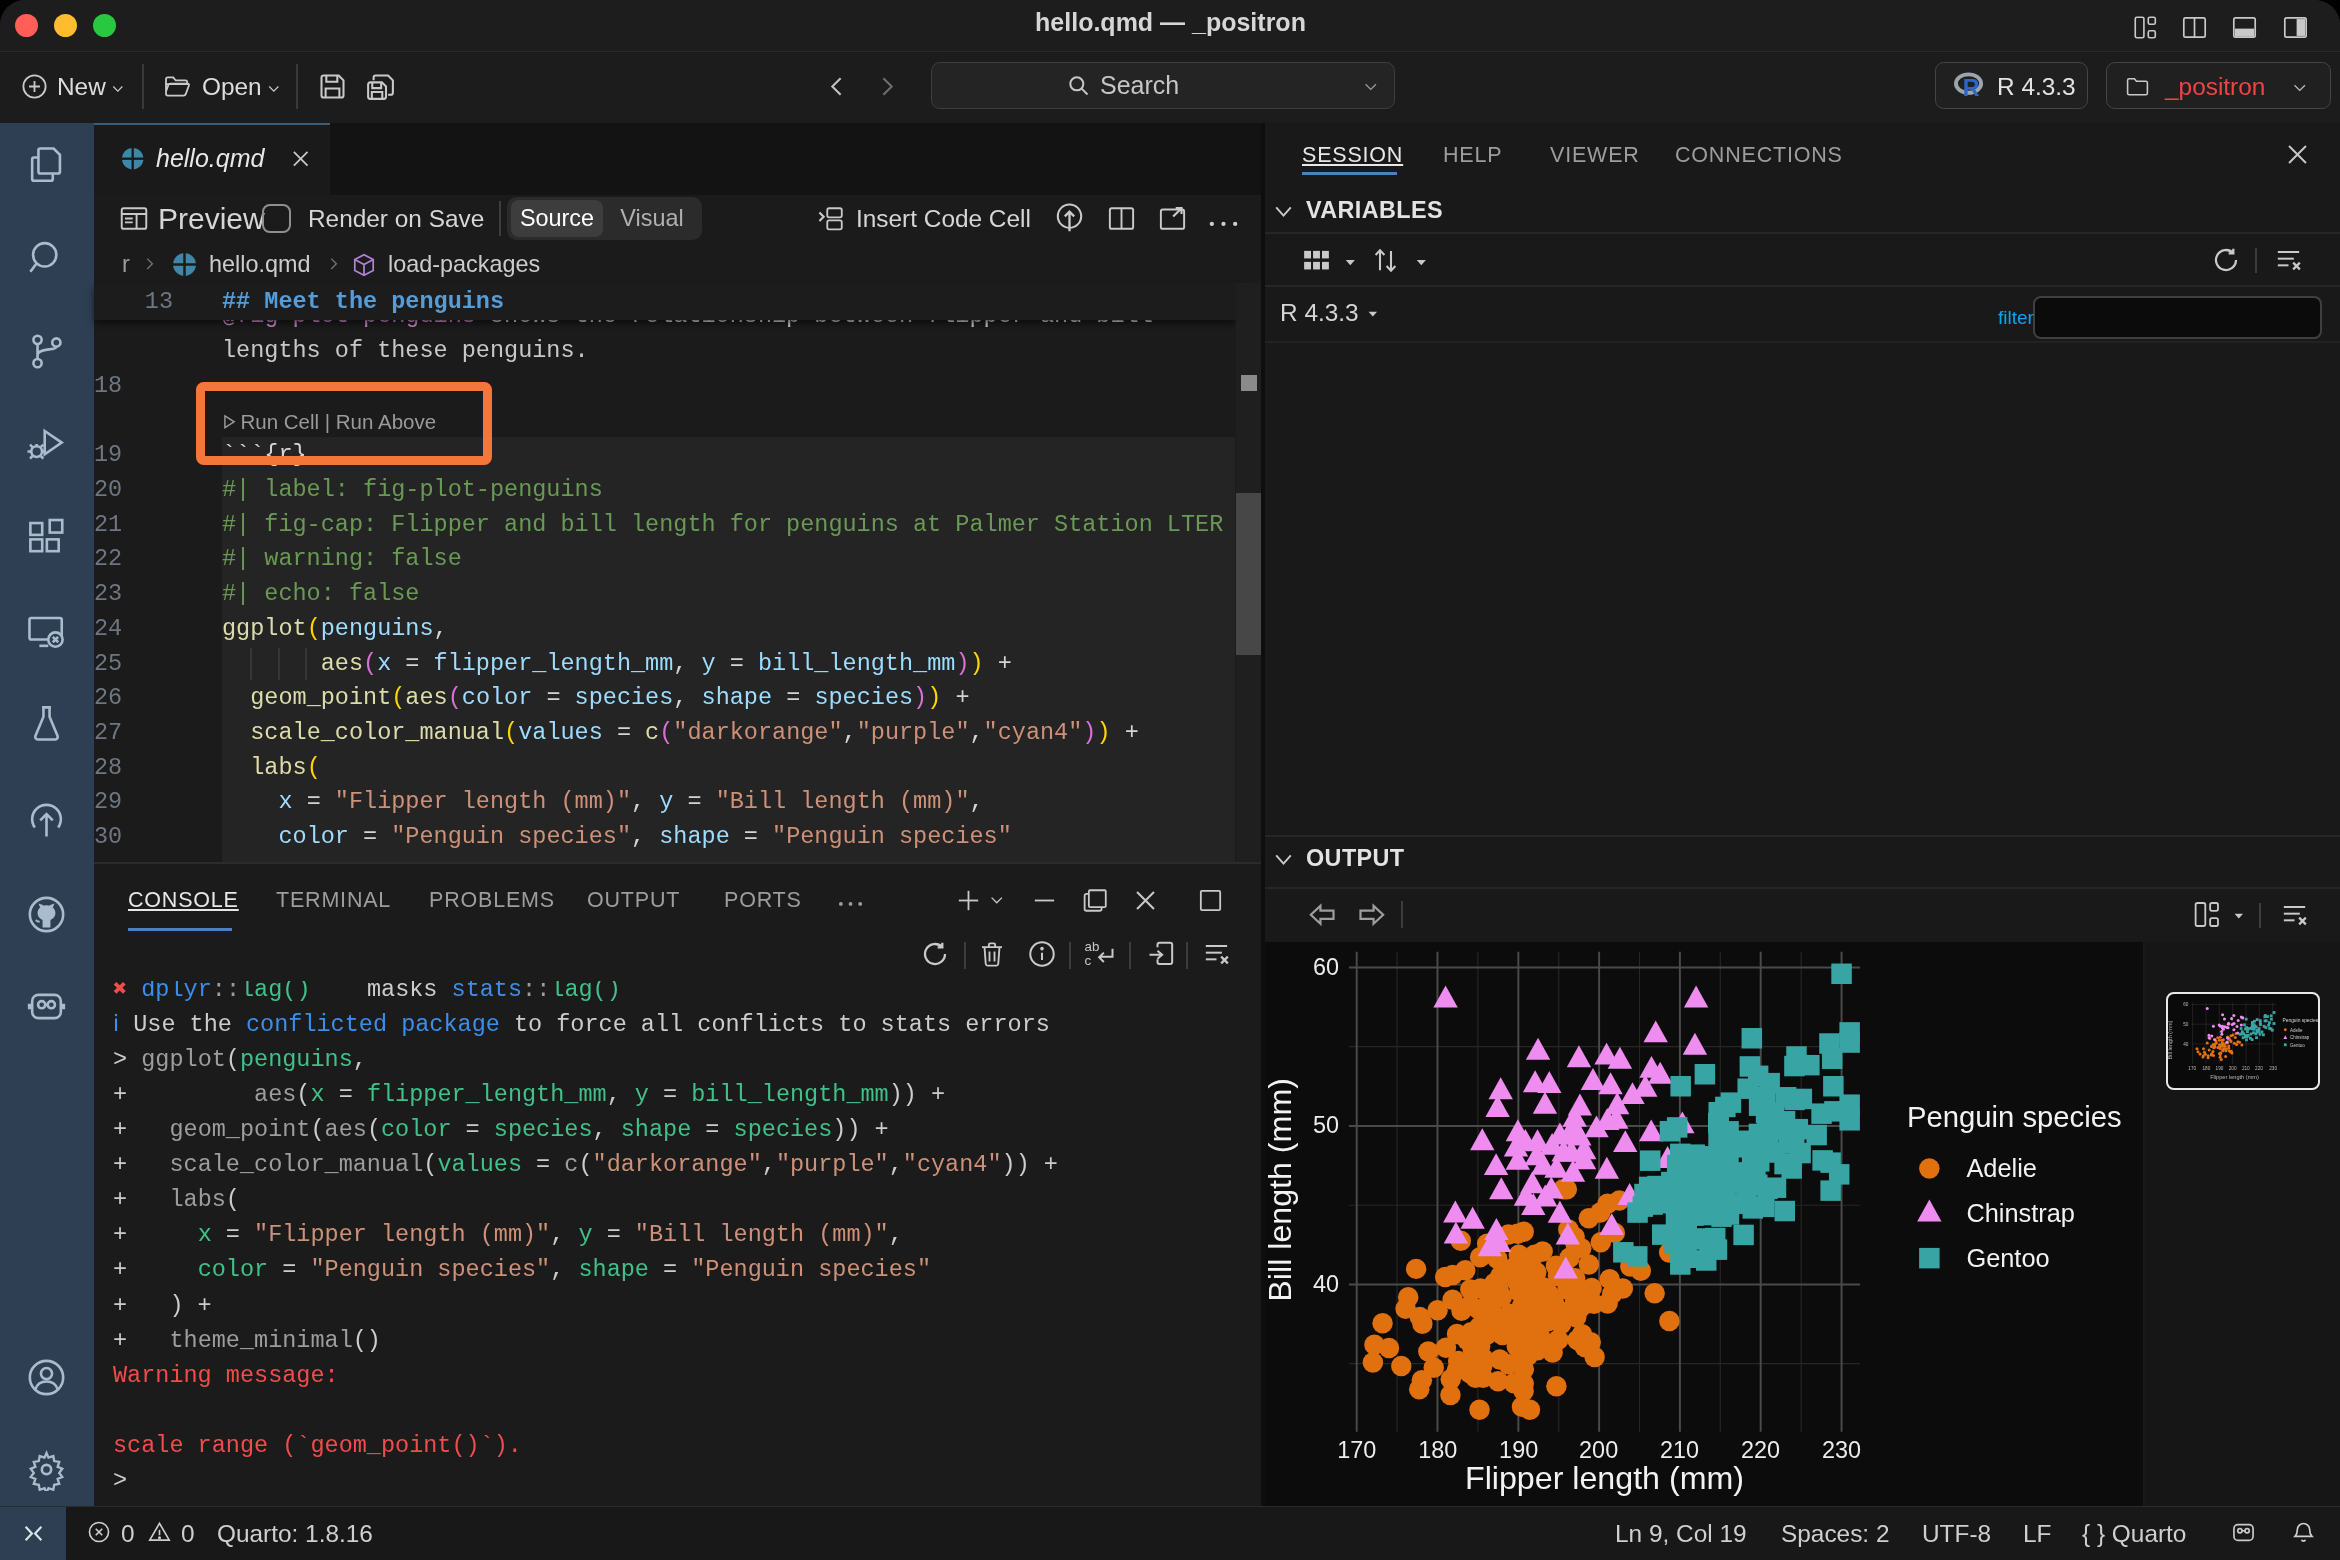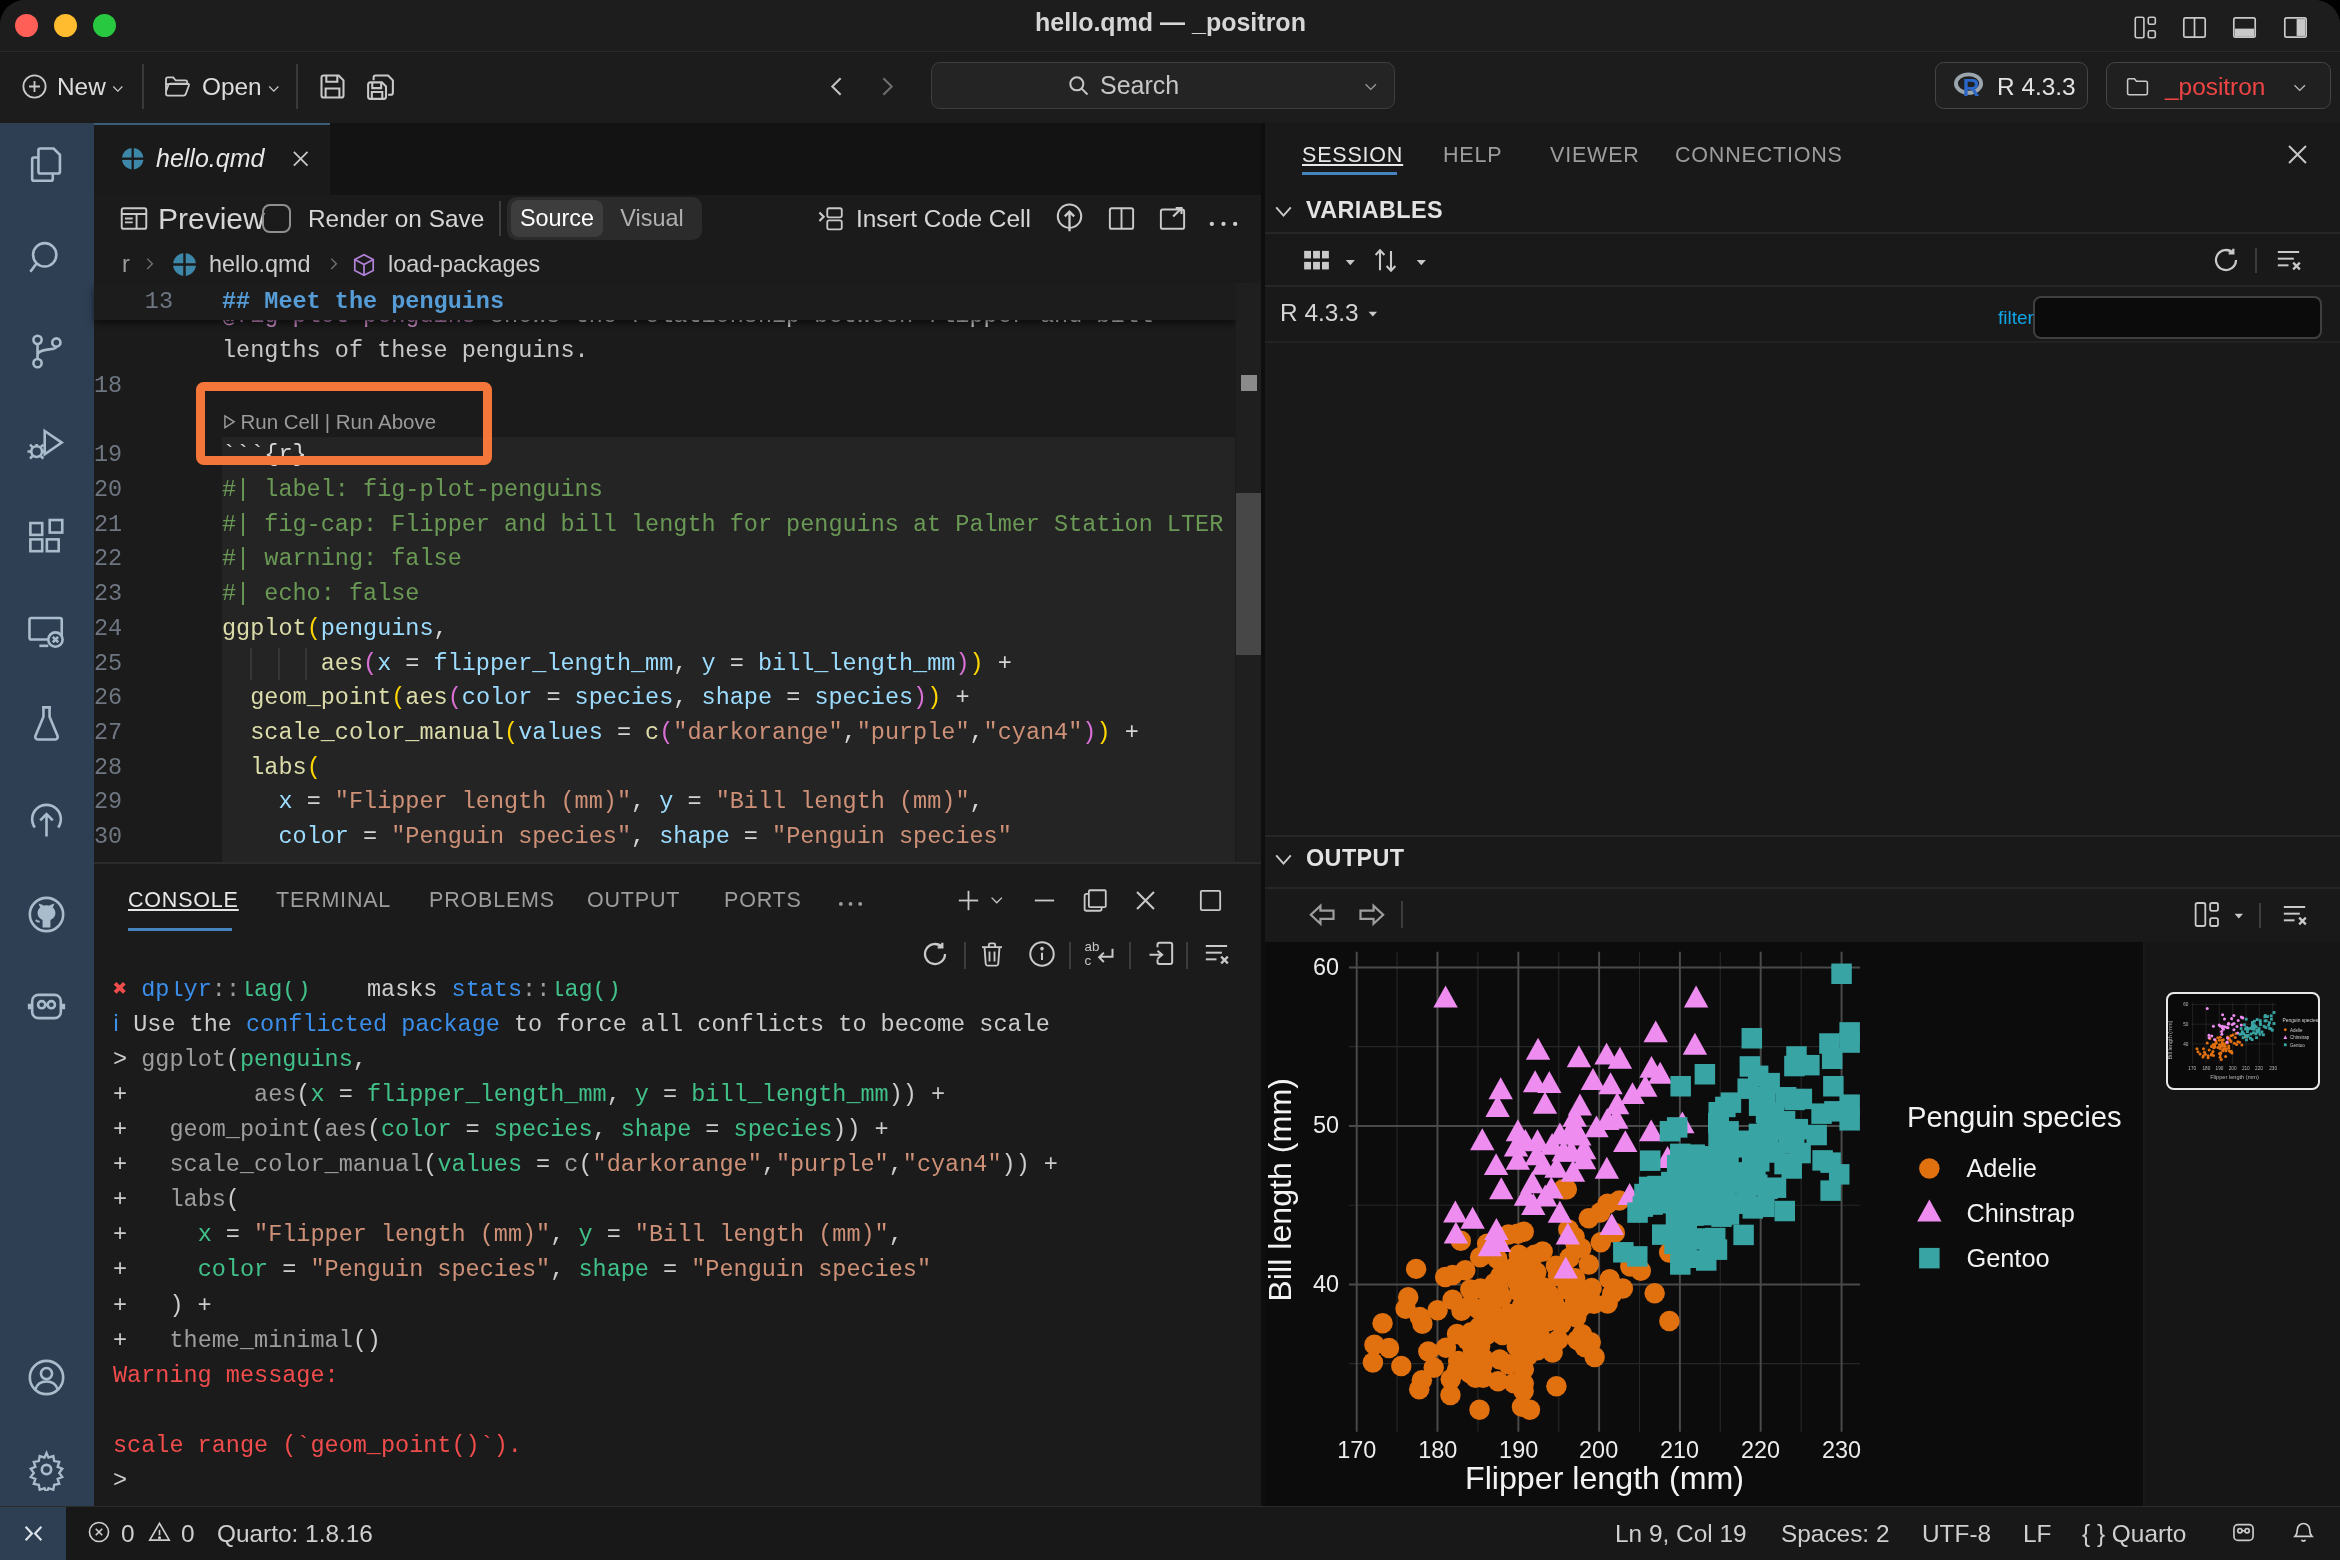--- a/index.html
+++ b/index.html
@@ -360,21 +360,21 @@
 <div class="abs" style="left:1200px;top:938px"><svg width="33" height="32" viewBox="0 0 24 24" style="" fill="none" stroke="#c9c9c9" stroke-width="1.5">
         <line x1="4" y1="6" x2="20" y2="6"></line>
         <line x1="4" y1="11" x2="16" y2="11"></line>
         <line x1="4" y1="16" x2="12" y2="16"></line>
         <path d="M15.5 14 L20.5 19 M20.5 14 L15.5 19" stroke-width="1.7"></path>
       </svg></div>
 
 <div class="abs" style="left:94px;top:981px;width:1142px;height:525px;overflow:hidden">
   <div style="position:absolute;left:-94px;top:-981px;width:2341px;height:1560px">
   <div class="crow" style="top:972px;left:113px"><span class="rd">✖</span><span class="wh2"> </span><span class="bl">dplyr</span><span class="gy">::</span><span class="gn">lag()</span><span class="wh2">    masks </span><span class="bl">stats</span><span class="gy">::</span><span class="gn">lag()</span></div>
-<div class="crow" style="top:1007px;left:113px"><span class="bl">ℹ</span><span class="wh2"> Use the </span><span class="bl">conflicted package</span><span class="wh2"> to force all conflicts to become scale</span></div>
+<div class="crow" style="top:1007px;left:113px"><span class="bl">ℹ</span><span class="wh2"> Use the </span><span class="bl">conflicted package</span><span class="wh2"> to force all conflicts to stats errors</span></div>
 <div class="crow" style="top:1042px;left:113px"><span class="wh2">&gt; </span><span class="gy">ggplot</span><span class="wh2">(</span><span class="gn">penguins</span><span class="wh2">,</span></div>
 <div class="crow" style="top:1077px;left:113px"><span class="wh2">+         </span><span class="gy">aes</span><span class="wh2">(</span><span class="gn">x</span><span class="wh2"> = </span><span class="gn">flipper_length_mm</span><span class="wh2">, </span><span class="gn">y</span><span class="wh2"> = </span><span class="gn">bill_length_mm</span><span class="wh2">)) +</span></div>
 <div class="crow" style="top:1112px;left:113px"><span class="wh2">+   </span><span class="gy">geom_point</span><span class="wh2">(</span><span class="gy">aes</span><span class="wh2">(</span><span class="gn">color</span><span class="wh2"> = </span><span class="gn">species</span><span class="wh2">, </span><span class="gn">shape</span><span class="wh2"> = </span><span class="gn">species</span><span class="wh2">)) +</span></div>
 <div class="crow" style="top:1147px;left:113px"><span class="wh2">+   </span><span class="gy">scale_color_manual</span><span class="wh2">(</span><span class="gn">values</span><span class="wh2"> = </span><span class="gy">c</span><span class="wh2">(</span><span class="st">"darkorange"</span><span class="wh2">,</span><span class="st">"purple"</span><span class="wh2">,</span><span class="st">"cyan4"</span><span class="wh2">)) +</span></div>
 <div class="crow" style="top:1182px;left:113px"><span class="wh2">+   </span><span class="gy">labs</span><span class="wh2">(</span></div>
 <div class="crow" style="top:1217px;left:113px"><span class="wh2">+     </span><span class="gn">x</span><span class="wh2"> = </span><span class="st">"Flipper length (mm)"</span><span class="wh2">, </span><span class="gn">y</span><span class="wh2"> = </span><span class="st">"Bill length (mm)"</span><span class="wh2">,</span></div>
 <div class="crow" style="top:1252px;left:113px"><span class="wh2">+     </span><span class="gn">color</span><span class="wh2"> = </span><span class="st">"Penguin species"</span><span class="wh2">, </span><span class="gn">shape</span><span class="wh2"> = </span><span class="st">"Penguin species"</span></div>
 <div class="crow" style="top:1288px;left:113px"><span class="wh2">+   ) +</span></div>
 <div class="crow" style="top:1323px;left:113px"><span class="wh2">+   </span><span class="gy">theme_minimal</span><span class="wh2">()</span></div>
 <div class="crow" style="top:1358px;left:113px"><span class="rd">Warning message:</span></div>

